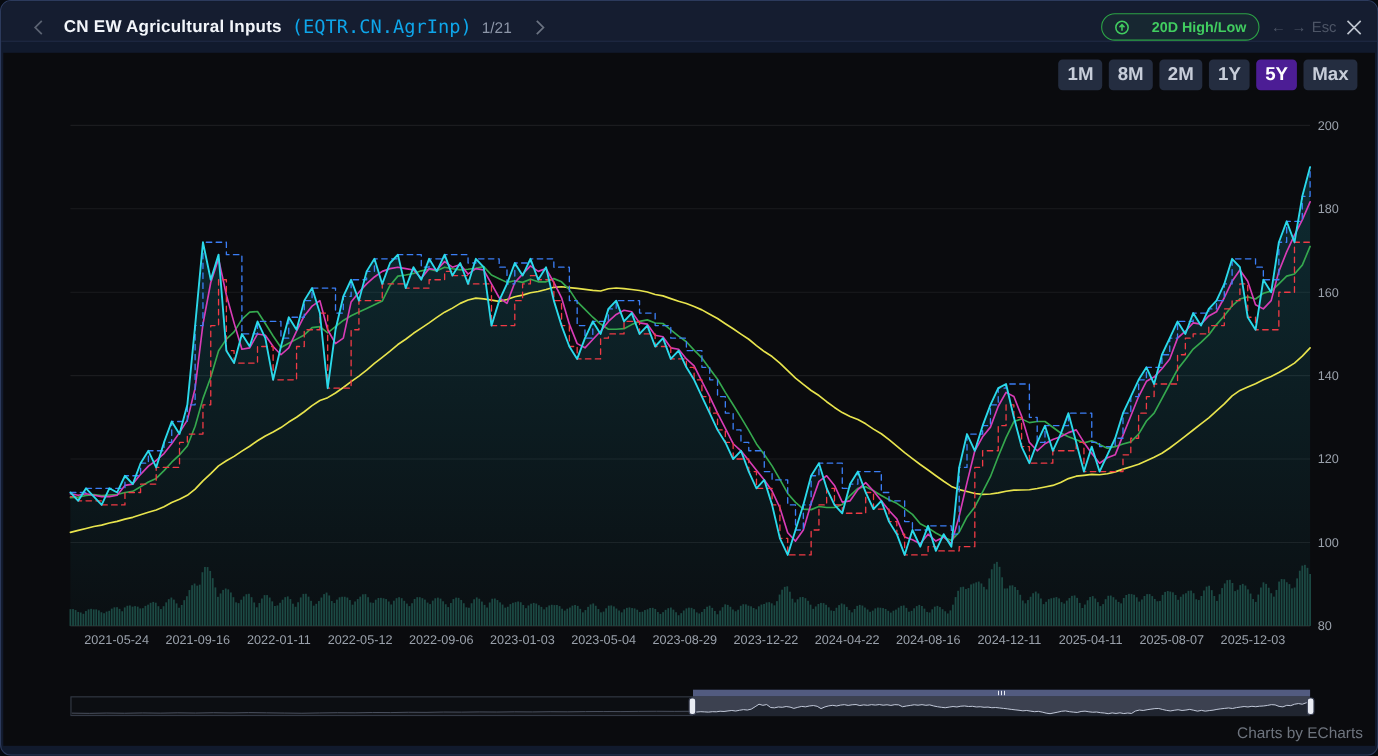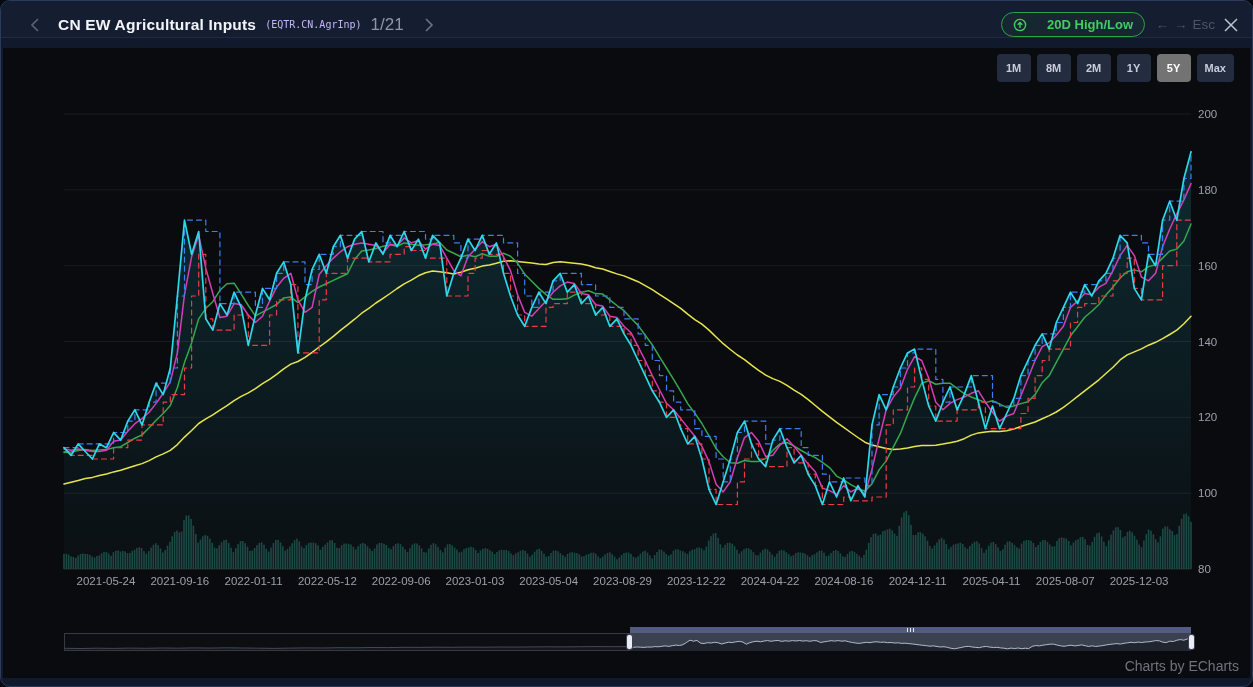--- a/index.html
+++ b/index.html
@@ -4,30 +4,30 @@
 <style>
   html,body{margin:0;padding:0;background:#070a10;}
   *{box-sizing:border-box;}
   body{font-family:"Liberation Sans",sans-serif;-webkit-font-smoothing:antialiased;}
   .window{position:relative;width:1253px;height:687px;background:#111a2d;border:1px solid #2c3a5c;border-radius:10px;overflow:hidden;}
   .titlebar{position:absolute;left:0;top:0;right:0;height:37px;background:#151d30;border-bottom:1px solid #202a44;display:flex;align-items:center;}
   .nav-chevron{color:#5b6372;display:inline-flex;align-items:center;justify-content:center;width:22px;height:22px;cursor:pointer;}
   .back{position:absolute;left:22px;top:13px;}
   .title{position:absolute;left:57px;top:0;height:47px;display:flex;align-items:center;gap:9px;white-space:nowrap;}
   .title .main{color:#f2f5fa;font-size:15.5px;font-weight:bold;letter-spacing:.2px;}
-  .title .ticker{color:#c4b5fd;font-size:10px;font-family:"DejaVu Sans Mono",monospace;}
-  .title .pageno{color:#8d96a8;font-size:17px;}
+  .title .ticker{color:#0ea5e9;font-size:17px;font-family:"DejaVu Sans Mono",monospace;}
+  .title .pageno{color:#8d96a8;font-size:14px;}
   .fwd{margin-left:6px;}
   .badge{position:absolute;right:107px;top:11px;height:25px;display:flex;align-items:center;gap:20px;padding:0 11px;border:1.5px solid #2ca346;border-radius:14px;color:#41cd60;font-size:13px;font-weight:bold;background:rgba(46,160,67,.08);cursor:pointer;}
   .esc-hint{position:absolute;right:37px;top:0;height:47px;display:flex;align-items:center;gap:5px;color:#4d5566;font-size:13.5px;}
   .close-btn{position:absolute;right:12px;top:15px;width:18px;height:18px;color:#bcc2cd;cursor:pointer;display:flex;align-items:center;justify-content:center;}
   .content{position:absolute;left:2px;right:2px;top:47px;bottom:8px;background:#0a0b0e;}
   .ranges{position:absolute;top:6px;right:16px;display:flex;gap:6px;}
-  .rbtn{min-width:34px;height:25px;padding:14px 8px;border-radius:4px;background:#242d40;color:#c7cdd9;font-size:11px;font-weight:bold;display:flex;align-items:center;justify-content:center;cursor:pointer;}
-  .rbtn.sel{background:#737373;color:#ffffff;}
+  .rbtn{min-width:34px;height:25px;padding:14px 8px;border-radius:4px;background:#242d40;color:#c7cdd9;font-size:17px;font-weight:bold;display:flex;align-items:center;justify-content:center;cursor:pointer;}
+  .rbtn.sel{background:#4c1d95;color:#ffffff;}
   #chart-svg{position:absolute;left:-2px;top:0;width:1253px;height:573px;}
   svg text{font-family:"Liberation Sans",sans-serif;}
   .dz-un{position:absolute;left:61px;top:585px;width:566px;height:18px;border:1px solid #343a46;background:#0c0e12;}
   .dz-un svg{position:absolute;left:0;top:0;}
   .dz-sel{position:absolute;left:627px;top:579px;width:561px;height:24px;}
   .dz-bar{position:absolute;left:0;top:0;right:0;height:6px;background:#525b80;cursor:grab;}
   .dz-grip{position:absolute;left:50%;top:1px;width:9px;height:4px;margin-left:-4px;background:repeating-linear-gradient(90deg,#e8ebf4 0 1px,transparent 1px 3px);}
   .dz-body{position:absolute;left:0;top:6px;right:0;height:18px;background:rgba(130,140,172,.42);}
   .dz-body svg{position:absolute;left:0;top:0;}
   .dz-handle{position:absolute;top:7px;width:7px;height:16px;background:#e9ecf3;border:1px solid #3a4054;border-radius:3px;cursor:ew-resize;}

